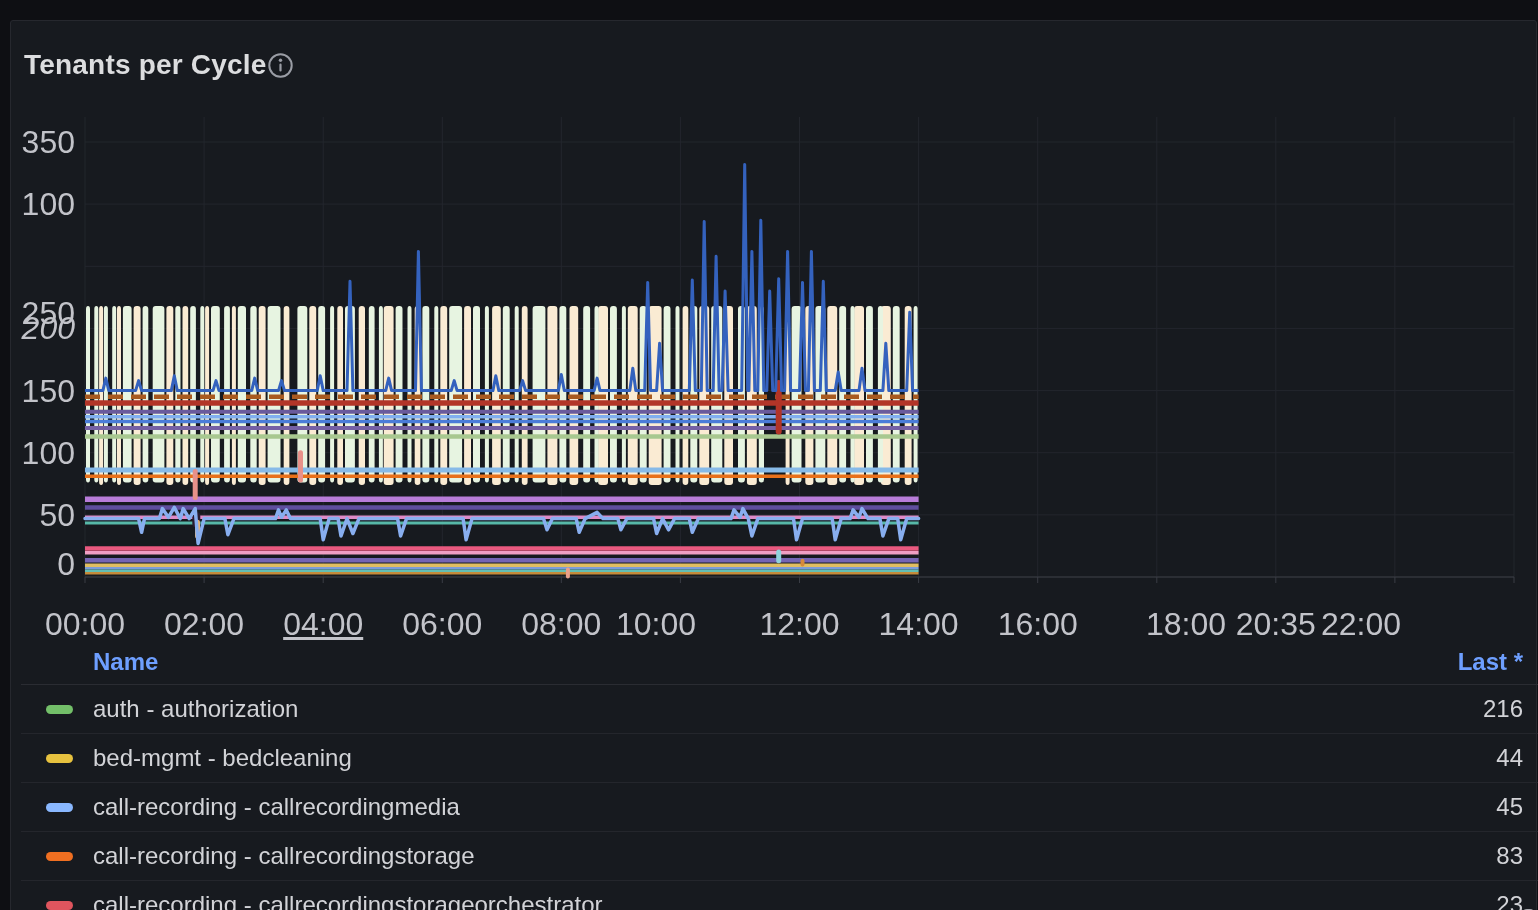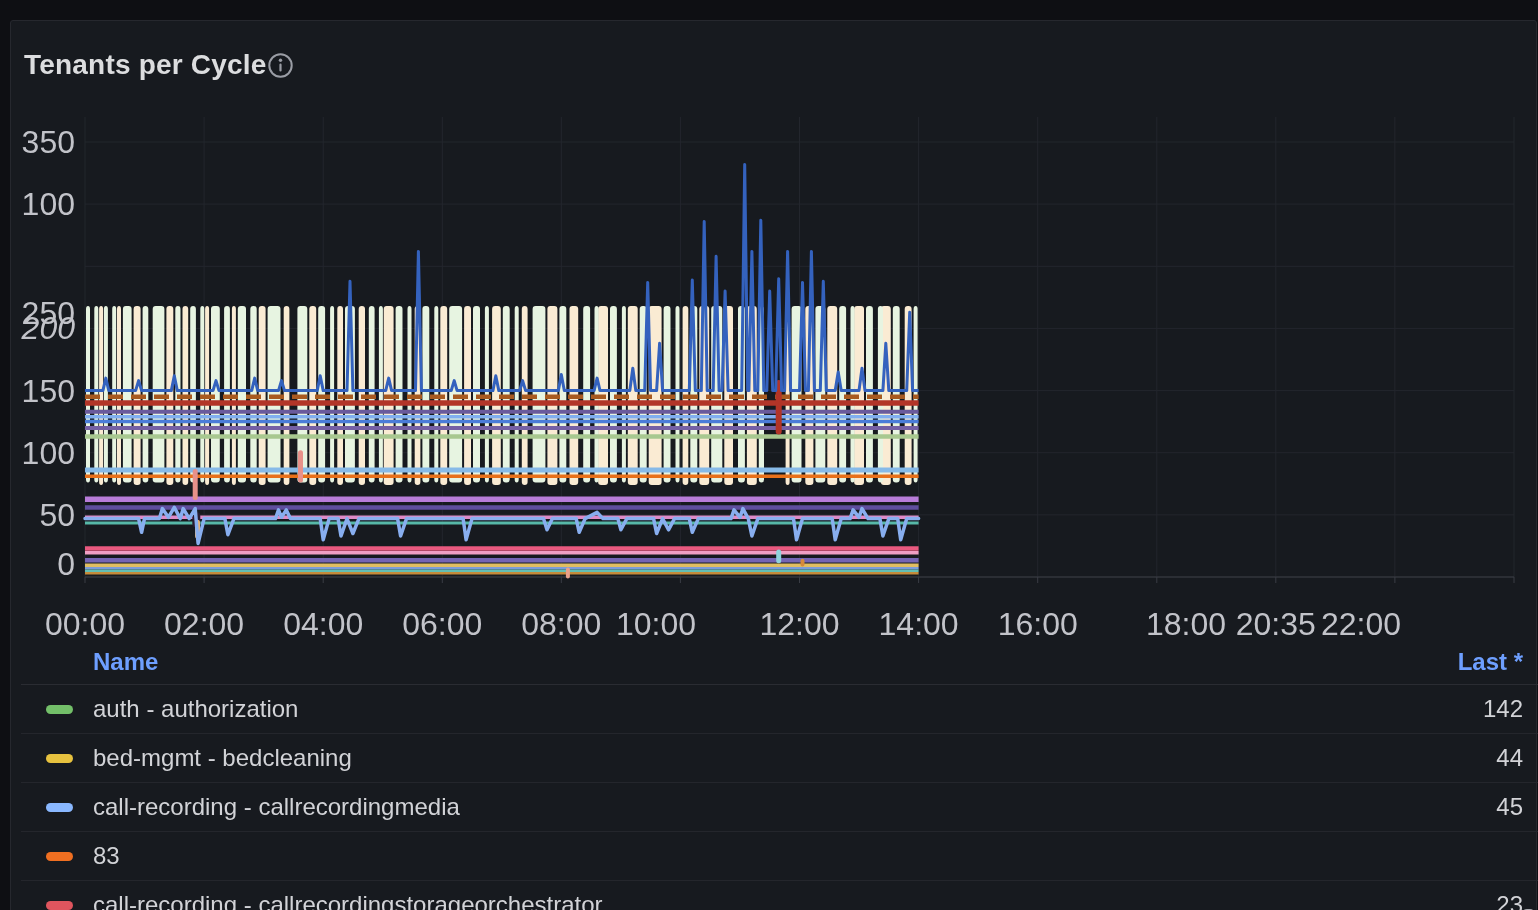--- a/index.html
+++ b/index.html
@@ -76,34 +76,35 @@
 
   <div class="legend">
     <div class="legend-head">
       <span>Name</span>
       <span>Last *</span>
     </div>
     <div id="legend-rows">
         <div class="lrow">
           <span class="marker" style="background:#73BF69"></span>
           <span class="lname">auth - authorization</span>
-          <span class="lval">142</span>
+          <span class="lval">216</span>
         </div>
         <div class="lrow">
           <span class="marker" style="background:#E7C23F"></span>
           <span class="lname">bed-mgmt - bedcleaning</span>
           <span class="lval">44</span>
         </div>
         <div class="lrow">
           <span class="marker" style="background:#8AB8FF"></span>
           <span class="lname">call-recording - callrecordingmedia</span>
           <span class="lval">45</span>
         </div>
         <div class="lrow">
           <span class="marker" style="background:#F06F21"></span>
+          <span class="lname">call-recording - callrecordingstorage</span>
           <span class="lval">83</span>
         </div>
         <div class="lrow">
           <span class="marker" style="background:#DF555E"></span>
           <span class="lname">call-recording - callrecordingstorageorchestrator</span>
           <span class="lval">23</span>
         </div>
       </div>
   </div>
 
@@ -267,21 +268,21 @@
     <div class="ylab" style="top: 437.7px;">100</div>
     <div class="ylab" style="top: 375.6px;">150</div>
     <div class="ylab" style="top: 313.4px; font-style: italic;">200</div>
     <div class="ylab" style="top: 251.3px; margin-top: 47px;">250</div>
     <div class="ylab" style="top: 189.1px;">100</div>
     <div class="ylab" style="top: 127px;">350</div>
   </div>
 <div id="x-labels">
     <div class="xlab" style="left: 85px;">00:00</div>
     <div class="xlab" style="left: 204.1px;">02:00</div>
-    <div class="xlab" style="left: 323.2px;">04:00</div>
+    <div class="xlab" style="left: 323.2px; text-decoration: underline;">04:00</div>
     <div class="xlab" style="left: 442.3px;">06:00</div>
     <div class="xlab" style="left: 561.3px;">08:00</div>
     <div class="xlab" style="left: 656px;">10:00</div>
     <div class="xlab" style="left: 799.5px;">12:00</div>
     <div class="xlab" style="left: 918.6px;">14:00</div>
     <div class="xlab" style="left: 1037.7px;">16:00</div>
     <div class="xlab" style="left: 1186px;">18:00</div>
     <div class="xlab" style="left: 1275.8px;">20:35</div>
     <div class="xlab" style="left: 1361px;">22:00</div>
   </div>

